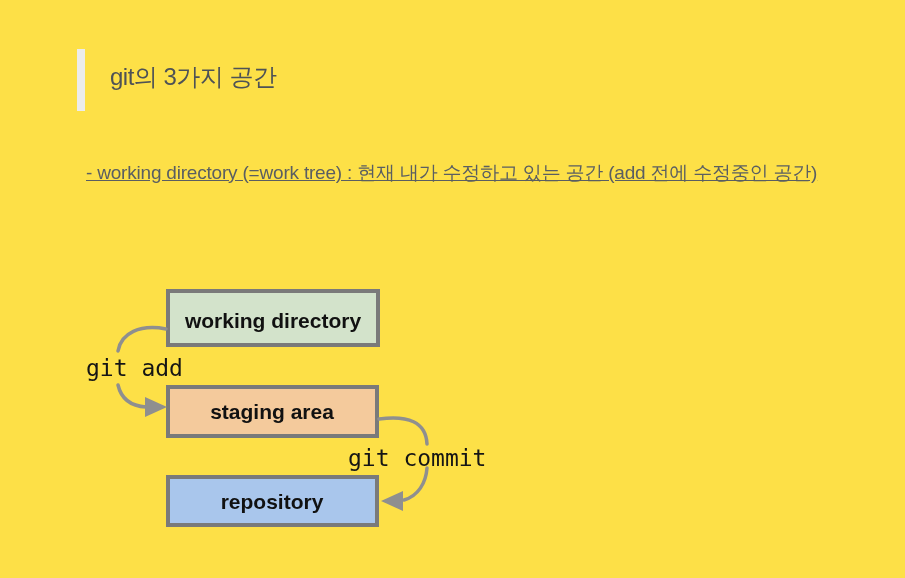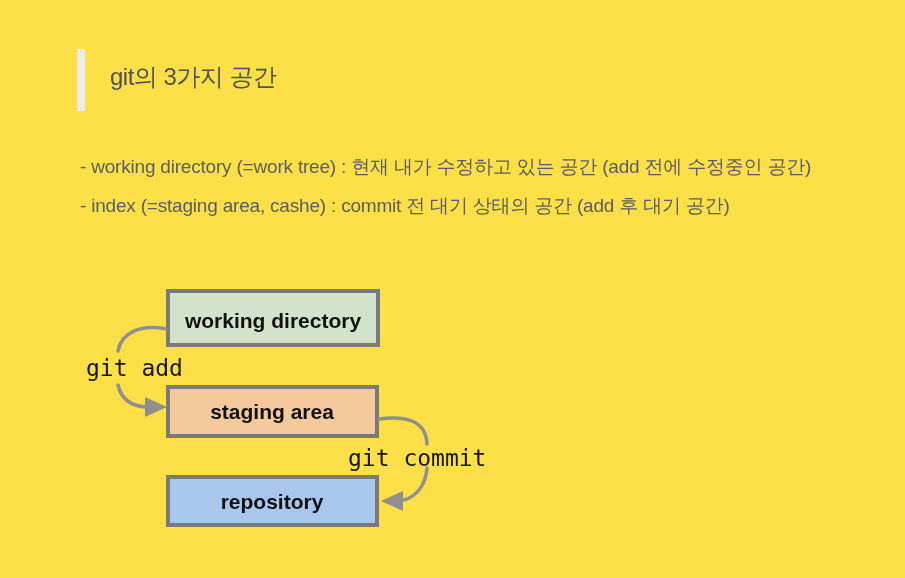--- a/index.html
+++ b/index.html
@@ -28,21 +28,21 @@
   }
   .notes {
     position: absolute;
     left: 78px; top: 146px;
     width: 815px;
     font-size: 19px;
     line-height: 37px;
     letter-spacing: -0.2px;
     color: #5a5e62;
   }
-  .notes p { margin: 2px; }
+  .notes p { margin: 8px; text-decoration: underline; }
   .diagram {
     position: absolute;
     left: 70px; top: 280px;
   }
   .box-label {
     font-family: "Liberation Sans", sans-serif;
     font-weight: bold;
     font-size: 21px;
   }
   .cmd-label {
@@ -59,21 +59,20 @@
 </head>
 <body>
 
 <div class="page">
 
   <div class="quote-bar"></div>
   <h2 class="page-title">git의 3가지 공간</h2>
 
   <div class="notes">
     <p>- working directory (=work tree) : 현재 내가 수정하고 있는 공간 (add 전에 수정중인 공간)</p>
-    <p>- index (=staging area, cashe) : commit 전 대기 상태의 공간 (add 후 대기 공간)</p>
   </div>
 
   <svg class="diagram" width="435" height="265" viewBox="70 280 435 265" xmlns="http://www.w3.org/2000/svg">
 
     <rect class="gitbox" x="168" y="291" width="210" height="54" fill="#d3e3cb" stroke="#7a7a7a"></rect>
     <text class="box-label" x="273" y="328" text-anchor="middle" fill="#111111">working directory</text>
 
     <rect class="gitbox" x="168" y="387" width="209" height="49" fill="#f4ca9c" stroke="#7a7a7a"></rect>
     <text class="box-label" x="272" y="419" text-anchor="middle" fill="#111111">staging area</text>
 

